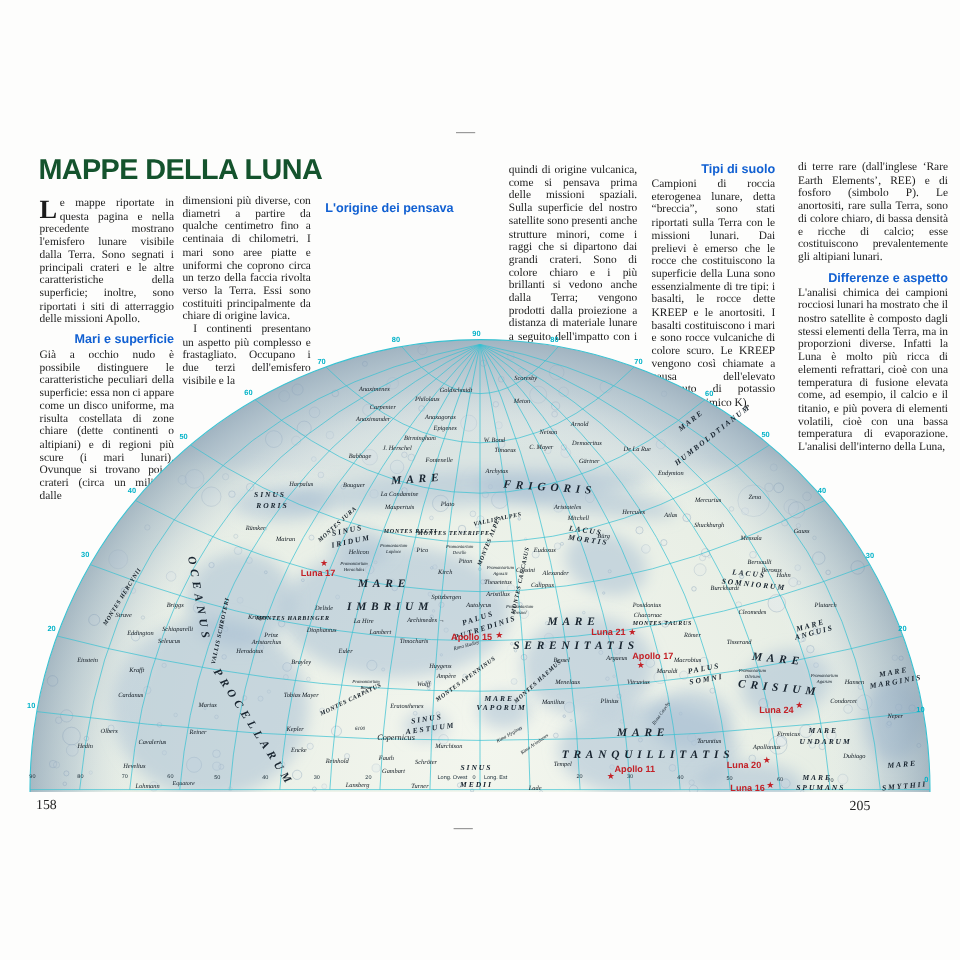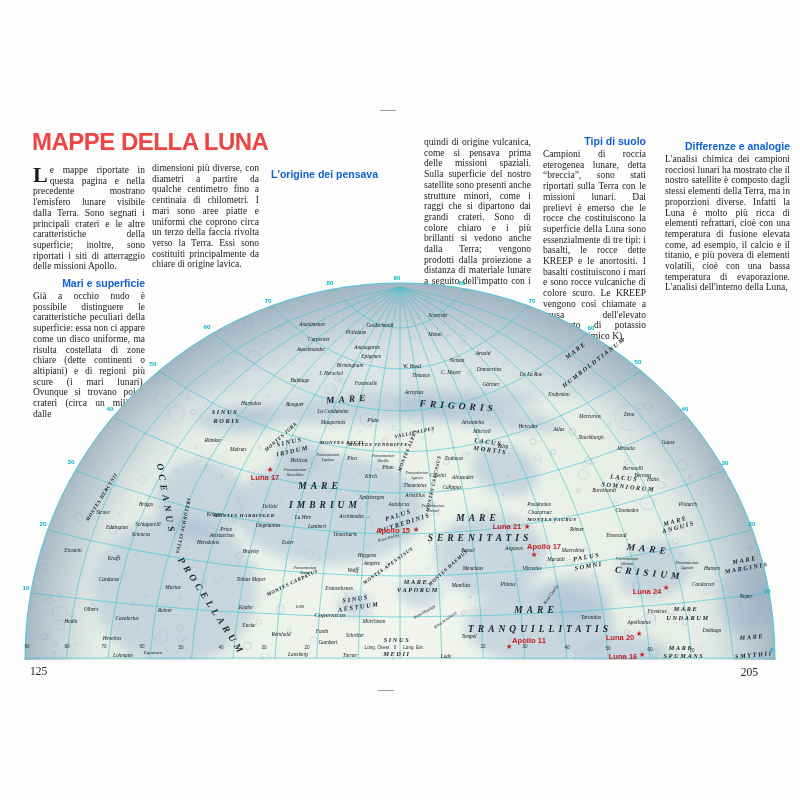--- a/index.html
+++ b/index.html
@@ -1,30 +1,30 @@
 <!DOCTYPE html>
 <html><head>
 <meta charset="utf-8">
 <style>
   html,body{margin:0;padding:0;background:#fff;}
   #page{position:relative;width:800px;height:800px;background:#fdfdfc;overflow:hidden;
         font-family:"Liberation Serif",serif;}
   #title{position:absolute;left:32px;top:128px;width:320px;
          font-family:"Liberation Sans",sans-serif;font-weight:bold;
-         font-size:24px;letter-spacing:-0.5px;color:#ef4444;}
+         font-size:24px;letter-spacing:-0.5px;color:#14532d;}
   .col{position:absolute;font-size:9.5px;line-height:10.7px;color:#1b1b1b;
        text-align:justify;}
   .col .h{font-family:"Liberation Sans",sans-serif;font-weight:bold;
           color:#1160d2;font-size:10.5px;line-height:12px;margin:5px 0 2px 0;text-align:right;}
   .col .p{margin:0;}
   .col .pi{margin:0;text-indent:9px;}
   .dropcap{float:left;font-size:22px;line-height:19px;padding:0 2px 0 0;font-weight:bold;}
   .pagenum{position:absolute;font-size:11.5px;color:#222;}
   #pn-left{left:30px;top:665px;}
-  #pn-right{left:708px;top:666px;width:50px;text-align:right;}
+  #pn-right{left:708px;top:666px;width:50px;}
   .cropmark{position:absolute;width:16px;height:1px;background:#9a9a9a;}
   #moonwrap{position:absolute;left:0;top:275px;width:800px;height:385px;}
   svg text{user-select:none;}
   .lm{font-family:"Liberation Serif",serif;font-style:italic;font-weight:bold;
       font-size:9.5px;letter-spacing:4px;fill:#17232e;}
   .lb{font-family:"Liberation Serif",serif;font-style:italic;font-weight:bold;
       font-size:6.3px;letter-spacing:1.6px;fill:#17232e;}
   .lf{font-family:"Liberation Serif",serif;font-style:italic;font-weight:bold;
       font-size:5px;letter-spacing:.6px;fill:#101b24;}
   .lc{font-family:"Liberation Serif",serif;font-style:italic;
@@ -50,33 +50,35 @@
 
   <div id="title">MAPPE DELLA LUNA</div>
 
   <div class="col" style="left:33px;top:165px;width:112px">
       <div class="p"><span class="dropcap">L</span>e mappe riportate in questa pagina e nella precedente mostrano l'emisfero lunare visibile dalla Terra. Sono segnati i principali crateri e le altre caratteristiche della superficie; inoltre, sono riportati i siti di atterraggio delle missioni Apollo.</div>
       <div class="h">Mari e superficie</div>
       <div class="p">Già a occhio nudo è possibile distinguere le caratteristiche peculiari della superficie: essa non ci appare come un disco uniforme, ma risulta costellata di zone chiare (dette continenti o altipiani) e di regioni più scure (i mari lunari). Ovunque si trovano poi i crateri (circa un milione) dalle</div>
     </div>
   <div class="col" style="left:152px;top:163px;width:107px">
       <div class="p">dimensioni più diverse, con diametri a partire da qualche centimetro fino a centinaia di chilometri. I mari sono aree piatte e uniformi che coprono circa un terzo della faccia rivolta verso la Terra. Essi sono costituiti principalmente da chiare di origine lavica.</div>
+      <div class="pi">I continenti presentano un aspetto più complesso e frastagliato. Occupano i due terzi dell'emisfero visibile e la</div>
     </div>
   <div class="col" style="left:268px;top:163px;width:110px">
       <div class="h">L'origine dei pensava</div>
     </div>
   <div class="col" style="left:424px;top:137px;width:107px">
       <div class="p">quindi di origine vulcanica, come si pensava prima delle missioni spaziali. Sulla superficie del nostro satellite sono presenti anche strutture minori, come i raggi che si dipartono dai grandi crateri. Sono di colore chiaro e i più brillanti si vedono anche dalla Terra; vengono prodotti dalla proiezione a distanza di materiale lunare a seguito dell'impatto con i meteoriti.</div>
     </div>
   <div class="col" style="left:543px;top:130px;width:103px">
       <div class="h">Tipi di suolo</div>
       <div class="p">Campioni di roccia eterogenea lunare, detta “breccia”, sono stati riportati sulla Terra con le missioni lunari. Dai prelievi è emerso che le rocce che costituiscono la superficie della Luna sono essenzialmente di tre tipi: i basalti, le rocce dette KREEP e le anortositi. I basalti costituiscono i mari e sono rocce vulcaniche di colore scuro. Le KREEP vengono così chiamate a causa dell'elevato contenuto di potassio (simbolo chimico K),</div>
     </div>
   <div class="col" style="left:665px;top:135px;width:125px">
-      <div class="h">Differenze e analogie</div>
+      <div class="p">di terre rare (dall'inglese ‘Rare Earth Elements’, REE) e di fosforo (simbolo P). Le anortositi, rare sulla Terra, sono di colore chiaro, di bassa densità e ricche di calcio; esse costituiscono prevalentemente gli altipiani lunari.</div>
+      <div class="h">Differenze e aspetto</div>
       <div class="p">L'analisi chimica dei campioni rocciosi lunari ha mostrato che il nostro satellite è composto dagli stessi elementi della Terra, ma in proporzioni diverse. Infatti la Luna è molto più ricca di elementi refrattari, cioè con una temperatura di fusione elevata come, ad esempio, il calcio e il titanio, e più povera di elementi volatili, cioè con una bassa temperatura di evaporazione. L'analisi dell'interno della Luna,</div>
     </div>
 
   <div id="moonwrap">
     <svg id="moon" width="800" height="385" viewBox="0 275 800 385">
         <defs>
           <radialGradient id="gBase" cx="50%" cy="45%" r="60%">
             <stop offset="0%" stop-color="#f3f6ee"></stop>
             <stop offset="55%" stop-color="#e9efe6"></stop>
             <stop offset="100%" stop-color="#dbe6e0"></stop>
@@ -653,16 +655,16 @@
           <text x="639" y="636" text-anchor="middle" class="lstar">★</text>
           <text x="623" y="659" text-anchor="middle" class="lsite">Luna 16</text>
           <text x="642" y="657" text-anchor="middle" class="lstar">★</text>
         </g>
       </svg>
   </div>
 
   <div class="cropmark" style="left:380px;top:110px"></div>
   <div class="cropmark" style="left:378px;top:690px"></div>
 
-  <div id="pn-left" class="pagenum">125</div>
+  <div id="pn-left" class="pagenum">158</div>
   <div id="pn-right" class="pagenum">205</div>
 
 </div>
 
 </body></html>

